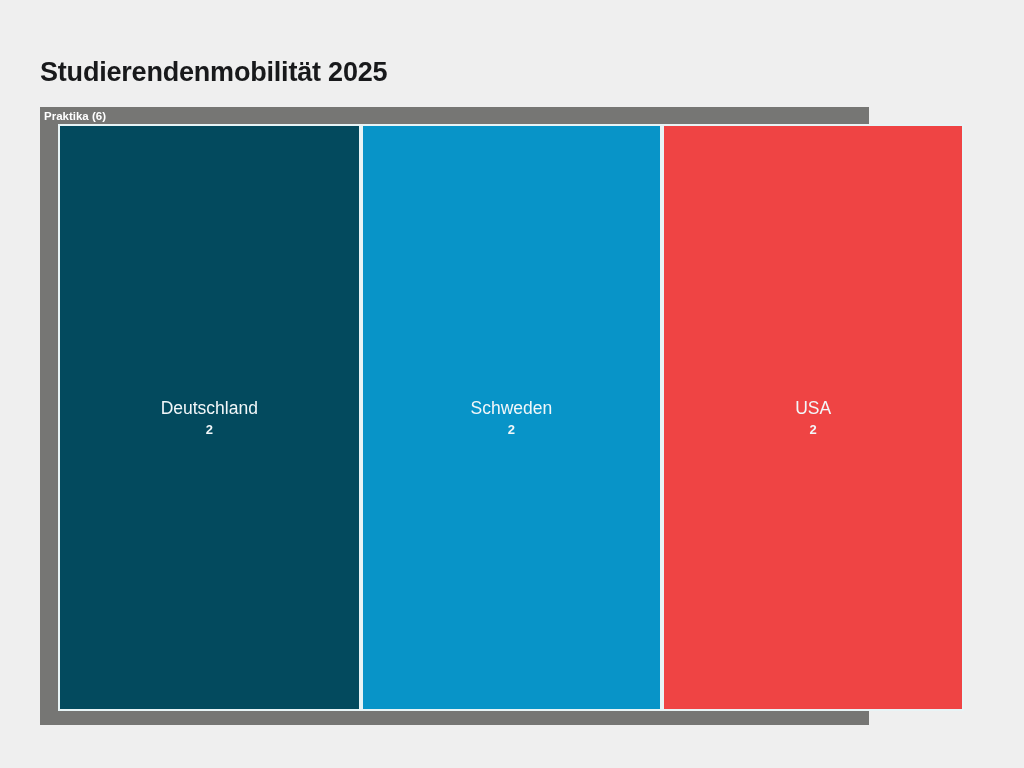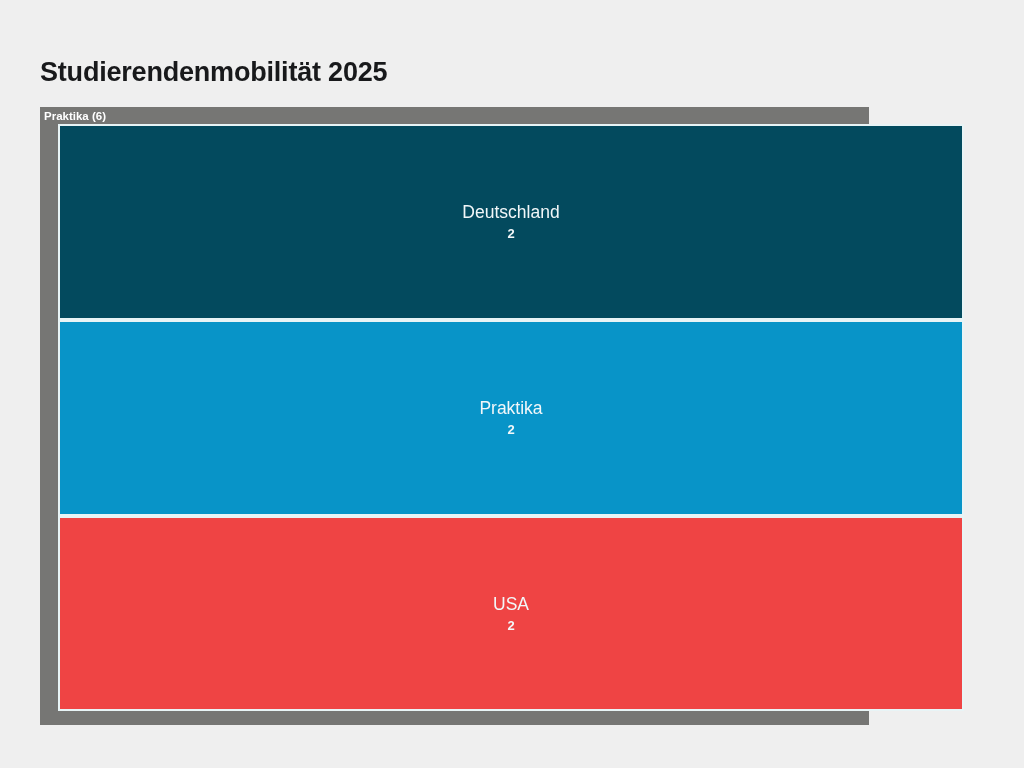--- a/index.html
+++ b/index.html
@@ -56,21 +56,21 @@
   }
 
   
   .treemap {
     position: absolute;
     left: 18px;
     top: 17px;
     width: 906px;
     height: 587px;
     display: flex;
-    flex-direction: column;
+    flex-direction: row;
     box-sizing: border-box;
   }
 
   .tile {
     position: relative;
     box-sizing: border-box;
     border: 2px solid #e8f4f6;
     display: flex;
     flex-direction: column;
     align-items: center;
@@ -108,21 +108,21 @@
     <div class="group-header">Praktika (6)</div>
 
     <div class="treemap">
 
       <div class="tile" style="background: rgb(3, 74, 94); flex: 0 0 33.4%; border-color: rgb(232, 244, 246);">
         <div class="tile-label">Deutschland</div>
         <div class="tile-value">2</div>
       </div>
 
       <div class="tile" style="background: rgb(8, 148, 200); flex: 0 0 33.3%; border-color: rgb(232, 244, 246);">
-        <div class="tile-label">Praktika</div>
+        <div class="tile-label">Schweden</div>
         <div class="tile-value">2</div>
       </div>
 
       <div class="tile" style="background: #ef4444; flex: 0 0 33.3%; border-color: rgb(232, 244, 246);">
         <div class="tile-label">USA</div>
         <div class="tile-value">2</div>
       </div>
 
     </div>
   </div>

